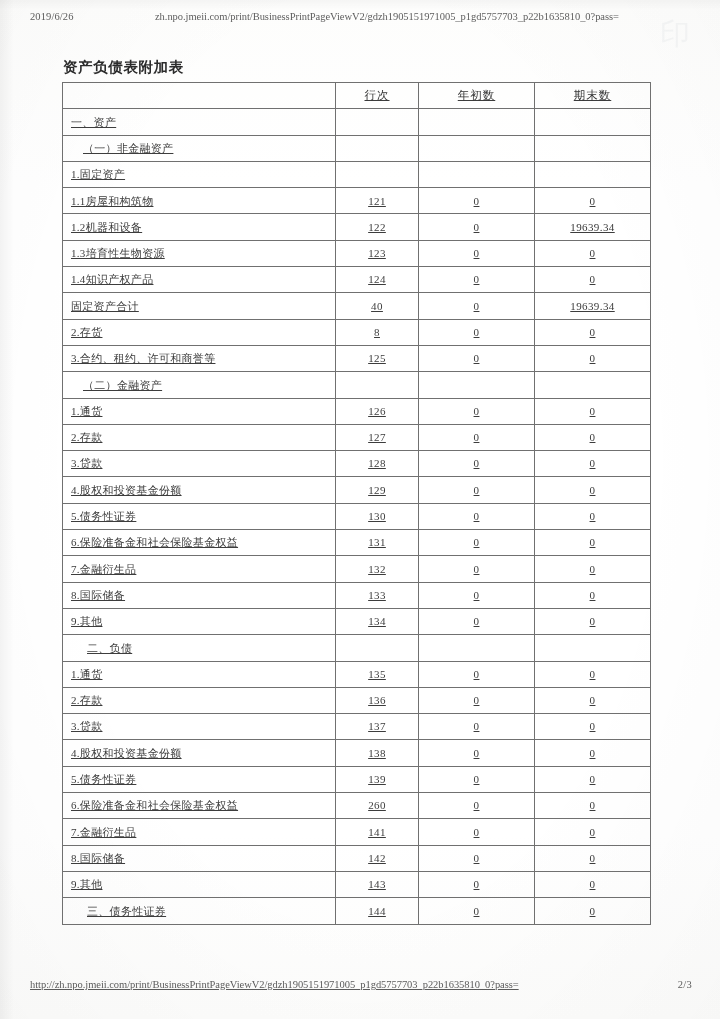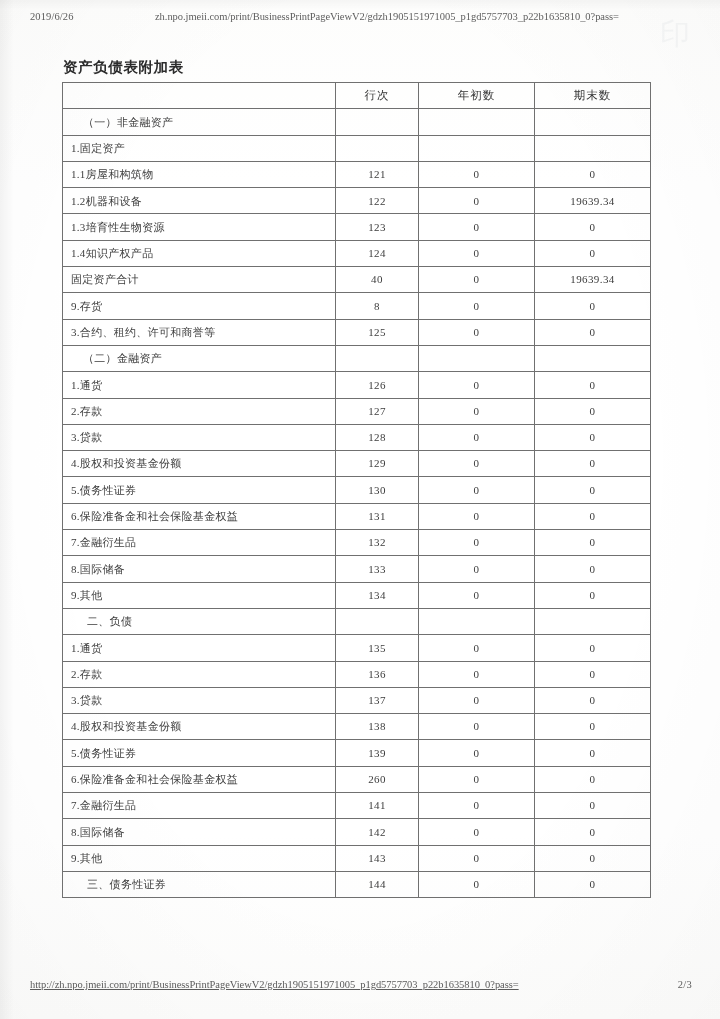--- a/index.html
+++ b/index.html
@@ -100,20 +100,21 @@
     left: 62px;
     top: 82px;
     width: 588px;
   }
   table.fin {
     border-collapse: collapse;
     width: 100%;
     table-layout: fixed;
     font-size: 11px;
     color: #3d3d3d;
+    text-decoration: underline;
   }
   table.fin col.c-item  { width: 273px; }
   table.fin col.c-line  { width: 83px;  }
   table.fin col.c-begin { width: 116px; }
   table.fin col.c-end   { width: 116px; }
 
   table.fin th, table.fin td {
     border: 1px solid #707070;
     height: 25.3px;
     padding: 0 6px;
@@ -200,20 +201,26 @@
       <thead>
         <tr>
           <th></th>
           <th>行次</th>
           <th>年初数</th>
           <th>期末数</th>
         </tr>
       </thead>
       <tbody id="table-body">
           <tr>
+            <td class="item lvl0">一、资产</td>
+            <td class="num"></td>
+            <td class="num"></td>
+            <td class="num"></td>
+          </tr>
+          <tr>
             <td class="item lvl1">（一）非金融资产</td>
             <td class="num"></td>
             <td class="num"></td>
             <td class="num"></td>
           </tr>
           <tr>
             <td class="item lvl0">1.固定资产</td>
             <td class="num"></td>
             <td class="num"></td>
             <td class="num"></td>
@@ -242,21 +249,21 @@
             <td class="num">0</td>
             <td class="num">0</td>
           </tr>
           <tr>
             <td class="item lvl0">固定资产合计</td>
             <td class="num">40</td>
             <td class="num">0</td>
             <td class="num">19639.34</td>
           </tr>
           <tr>
-            <td class="item lvl0">9.存货</td>
+            <td class="item lvl0">2.存货</td>
             <td class="num">8</td>
             <td class="num">0</td>
             <td class="num">0</td>
           </tr>
           <tr>
             <td class="item lvl0">3.合约、租约、许可和商誉等</td>
             <td class="num">125</td>
             <td class="num">0</td>
             <td class="num">0</td>
           </tr>

